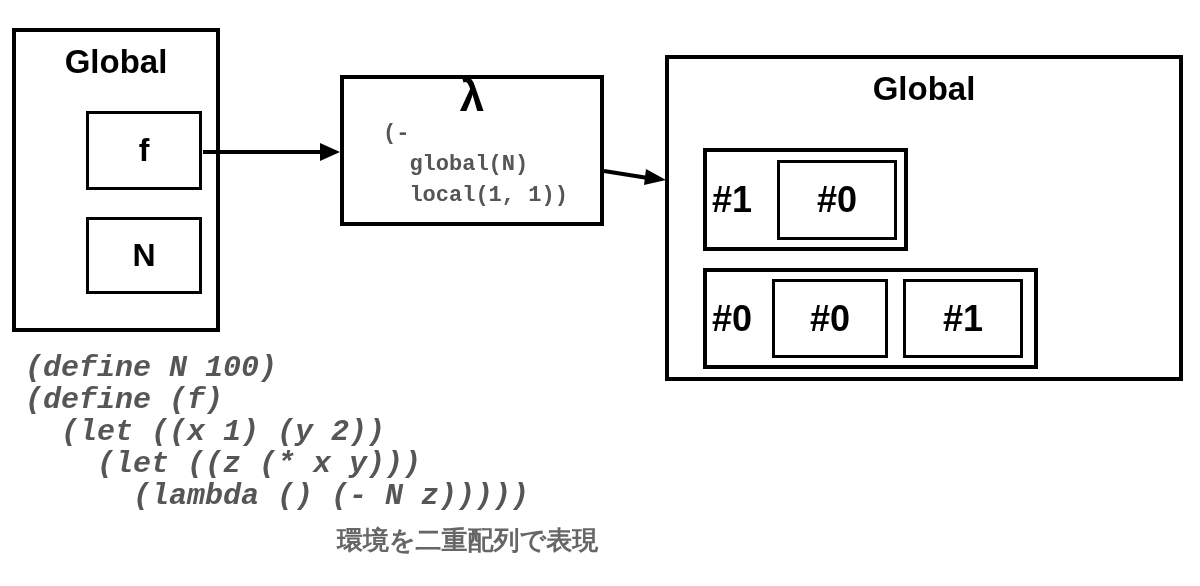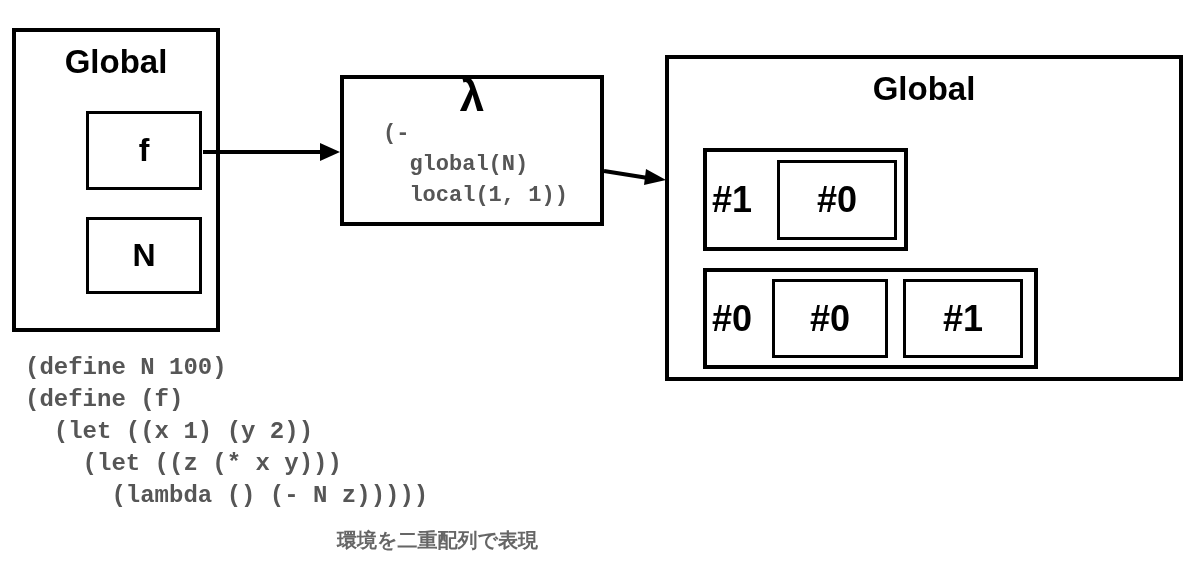--- a/index.html
+++ b/index.html
@@ -43,24 +43,24 @@
     text-align: center;
   }
   pre.code {
     margin: 0;
     font-family: "Liberation Mono", "DejaVu Sans Mono", monospace;
     font-weight: bold;
     color: var(--code-text, #565656);
     white-space: pre;
   }
   .lambda-code { font-size: 22px; line-height: 31px; }
-  .scheme-code { font-size: 24px; line-height: 32px; }
+  .scheme-code { font-size: 30px; line-height: 32px; font-style: italic; }
   .caption {
     font-weight: bold;
-    font-size: 20px;
+    font-size: 26px;
     line-height: 32px;
     color: var(--caption-text, #666666);
     font-family: "Liberation Sans", "DejaVu Sans", sans-serif;
   }
   svg.arrows { position: absolute; left: 0; top: 0; z-index: 10; pointer-events: none; }
 </style>
 </head>
 <body>
 
 <div class="canvas">

